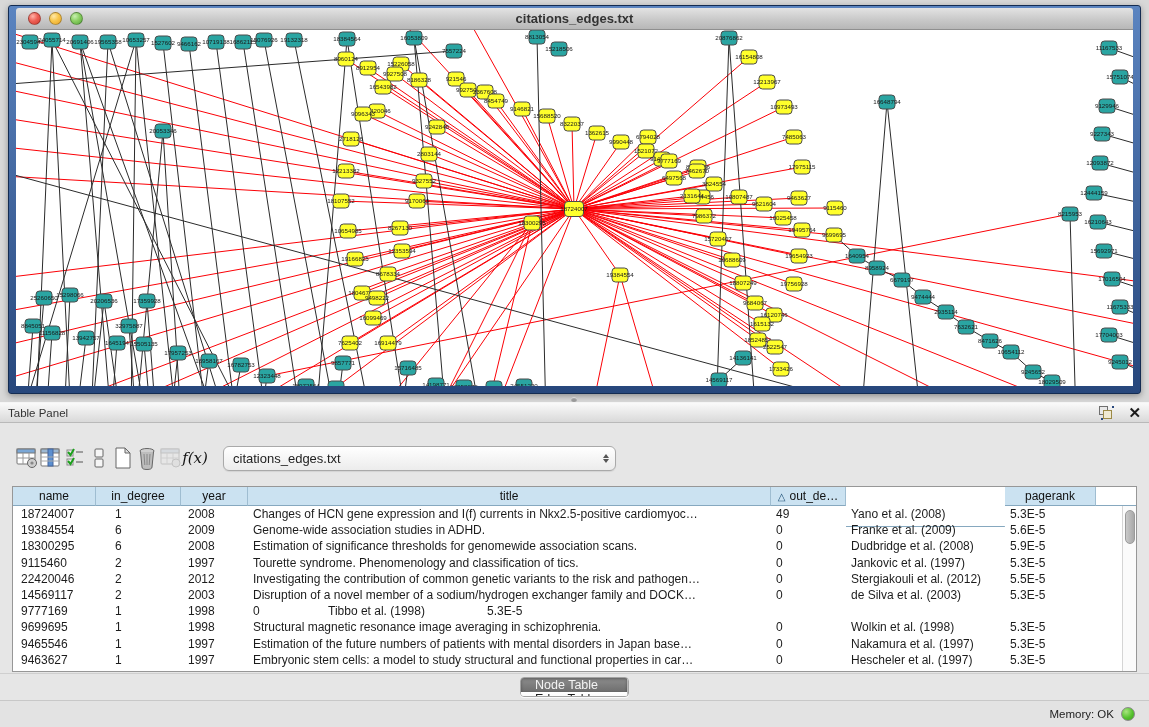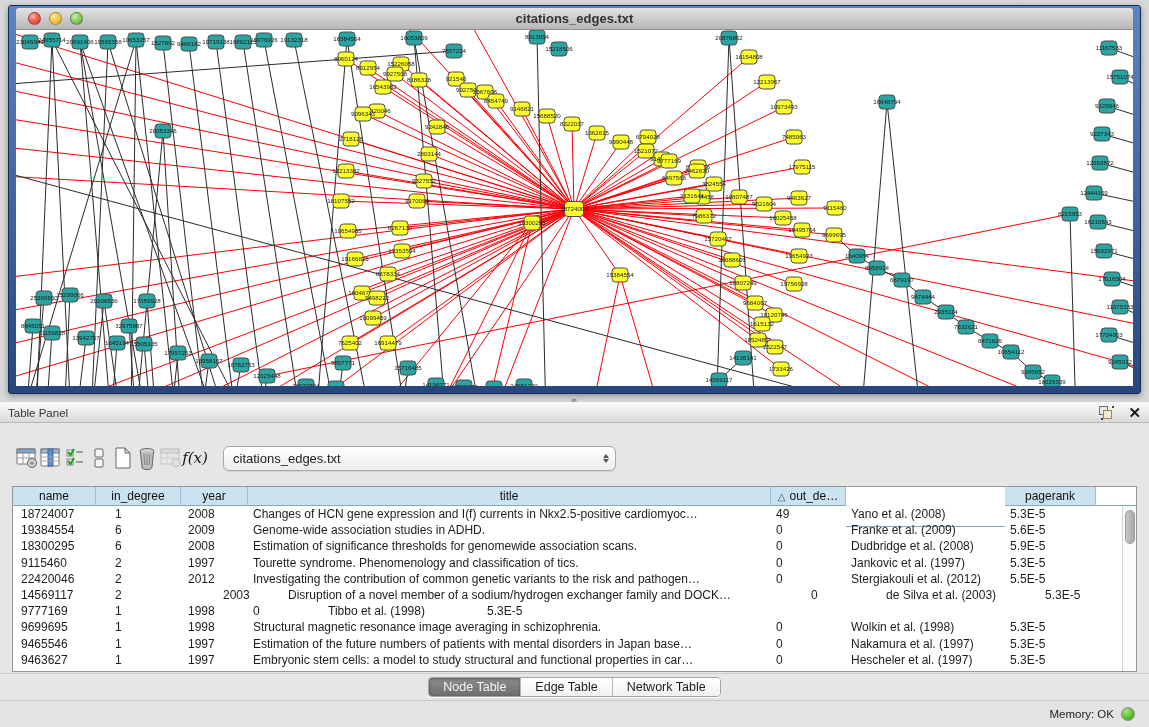--- a/index.html
+++ b/index.html
@@ -64,21 +64,21 @@
   .tbl-body{ position:relative; }
   .trow{ display:flex; height:16.2px; align-items:center; }
   .trow .tc{ font-size:12px; color:#1c1c1c; white-space:nowrap; overflow:hidden; flex-shrink:0; }
   .vscroll{ position:absolute; right:0; top:19px; width:14px; height:166px; background:#fbfbfb; border-left:1px solid #d5d5d5; }
   .vthumb{ position:absolute; left:1.5px; top:4px; width:10px; height:34px; border-radius:5px;
     background:linear-gradient(90deg,#c9c9c9,#a8a8a8); border:1px solid #9a9a9a; }
 
   .tabs-row{ position:absolute; left:0; top:271px; width:100%; height:27px; border-top:1px solid #cfcfcf;
     display:flex; justify-content:center; }
   .seg{ margin-top:3px; height:20px; display:flex; border:1px solid #a3a3a3; border-radius:4px; overflow:hidden;
-    background:#fdfdfd; box-shadow:0 1px 0 rgba(255,255,255,.8); }
+    background:#fdfdfd; box-shadow:0 1px 0 rgba(255,255,255,.8);flex-direction:column; }
   .seg .s{ padding:0 14px; font-size:12.5px; color:#1d1d1d; display:flex; align-items:center; cursor:pointer;
     border-right:1px solid #b7b7b7; background:linear-gradient(180deg,#ffffff,#f1f1f1); }
   .seg .s:last-child{ border-right:none; }
   .seg .s.sel{ background:linear-gradient(180deg,#8d8d8d,#6e6e6e); color:#f3f3f3;
     box-shadow:inset 0 1px 3px rgba(0,0,0,.35); }
 
   .statusbar{ position:absolute; left:0; top:700px; width:1149px; height:27px; background:#e3e3e3;
     border-top:1px solid #c8c8c8; display:flex; align-items:center; justify-content:flex-end; padding-right:14px; }
   .mem-label{ font-size:11.5px; color:#222; margin-right:7px; }
   .mem-dot{ width:14px; height:14px; border-radius:50%;
@@ -989,21 +989,21 @@
           <div class="tc" style="width: 85px; padding-left: 19px;">2</div>
           <div class="tc" style="width: 67px; padding-left: 7px;">2012</div>
           <div class="tc" style="width: 523px; padding-left: 5px;">Investigating the contribution of common genetic variants to the risk and pathogen…</div>
           <div class="tc" style="width: 75px; padding-left: 5px;">0</div>
           <div class="tc" style="width: 159px; padding-left: 5px;">Stergiakouli et al. (2012)</div>
           <div class="tc" style="width: 91px; padding-left: 5px;">5.5E-5</div>
         </div>
         <div class="trow">
           <div class="tc" style="width: 83px; padding-left: 8px;">14569117</div>
           <div class="tc" style="width: 85px; padding-left: 19px;">2</div>
-          <div class="tc" style="width: 67px; padding-left: 7px; margin-left: 35px;">2003</div>
+          <div class="tc" style="width: 67px; padding-left: 7px;">2003</div>
           <div class="tc" style="width: 523px; padding-left: 5px;">Disruption of a novel member of a sodium/hydrogen exchanger family and DOCK…</div>
           <div class="tc" style="width: 75px; padding-left: 5px;">0</div>
           <div class="tc" style="width: 159px; padding-left: 5px;">de Silva et al. (2003)</div>
           <div class="tc" style="width: 91px; padding-left: 5px;">5.3E-5</div>
         </div>
         <div class="trow">
           <div class="tc" style="width: 83px; padding-left: 8px;">9777169</div>
           <div class="tc" style="width: 85px; padding-left: 19px;">1</div>
           <div class="tc" style="width: 67px; padding-left: 7px;">1998</div>
           <div class="tc" style="width: 75px; padding-left: 5px;">0</div>

